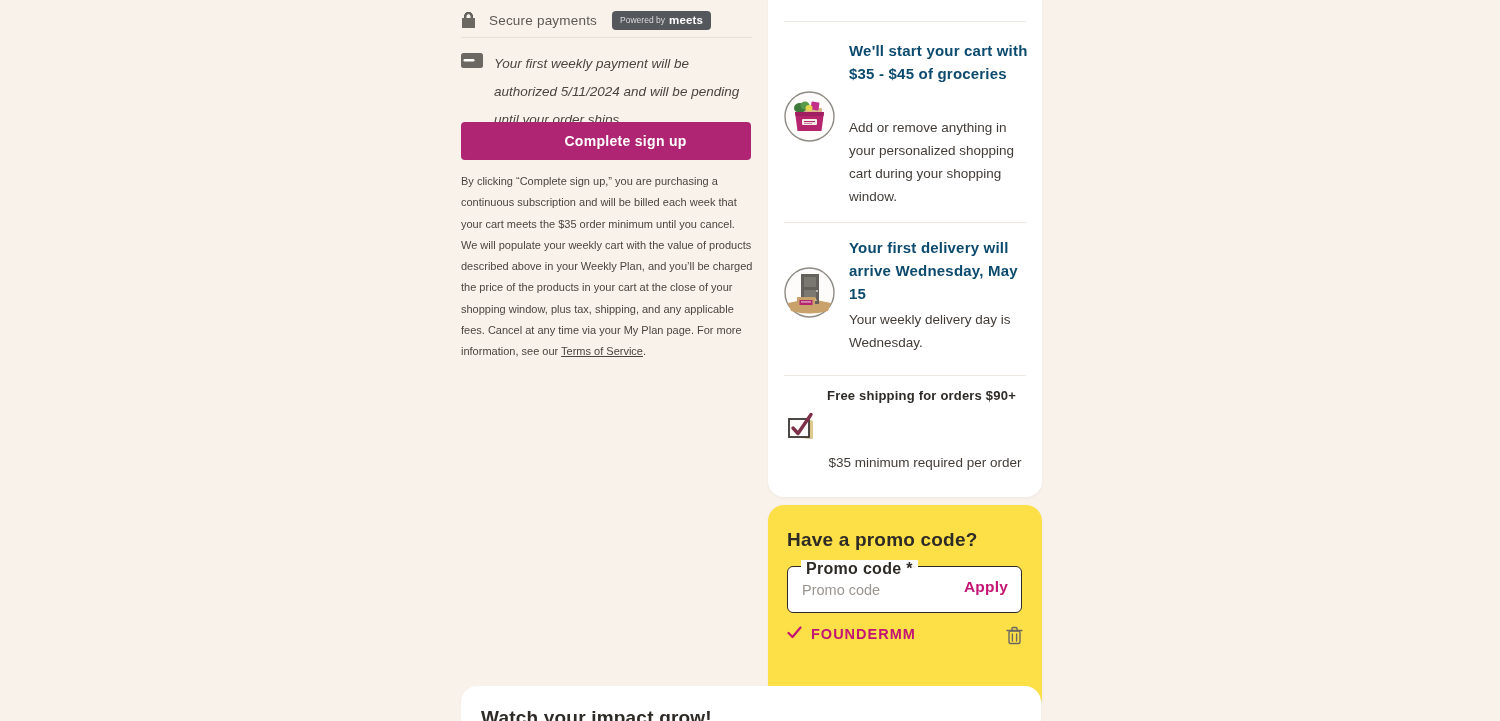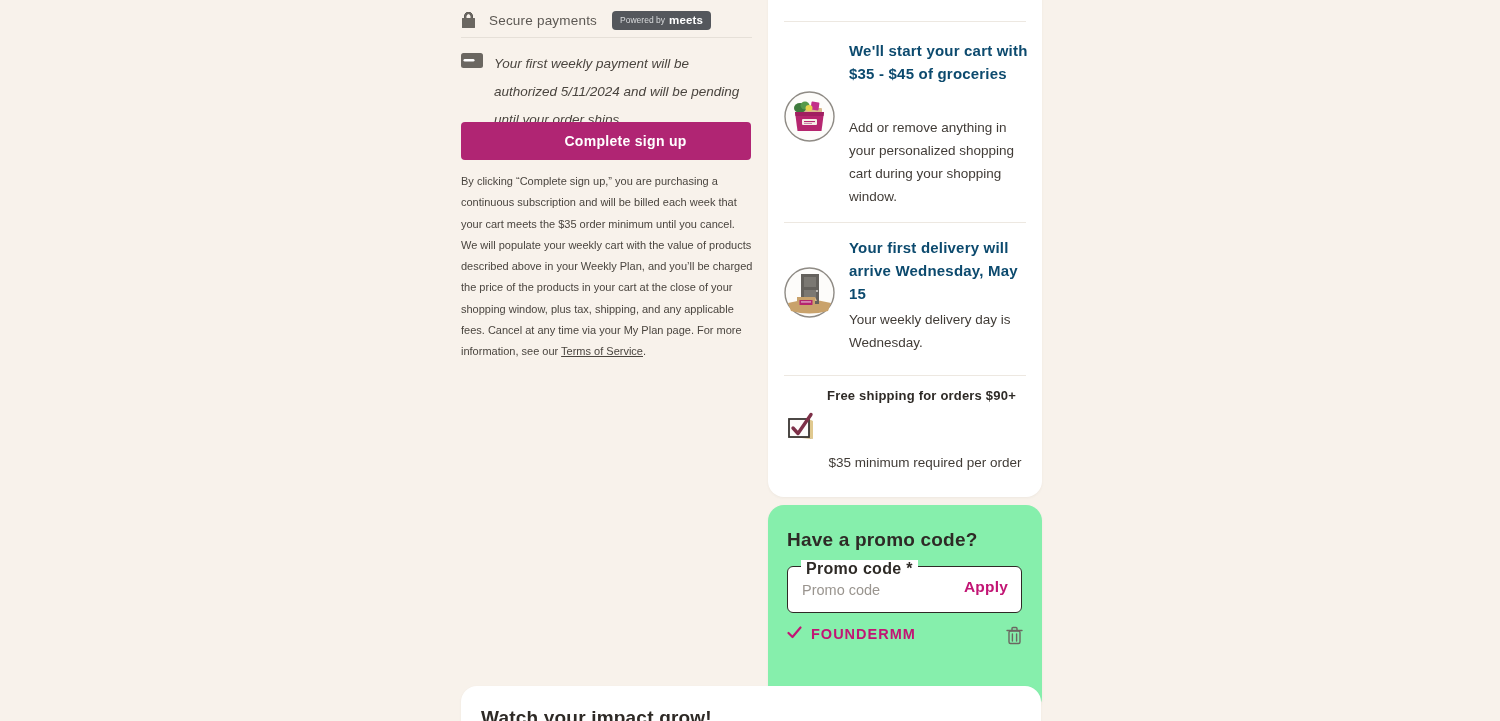--- a/index.html
+++ b/index.html
@@ -36,21 +36,21 @@
   .summary-card { left:768px; top:-24px; width:274px; height:521px; background:#fff; border-radius:16px; box-shadow:0 1px 3px rgba(60,50,40,.05); }
   .card-divider { position:absolute; left:16px; right:16px; height:1px; background:#EDE8E1; }
   .sum-item { position:absolute; left:0; width:274px; }
   .sum-icon-wrap { position:absolute; left:16px; }
   .sum-title { position:absolute; left:81px; font-size:15px; font-weight:700; line-height:23px; color:#0c4a6e; letter-spacing:.2px; }
   .sum-body { position:absolute; left:81px; font-size:13.5px; line-height:23px; color:#413C37; }
   .ship-title { position:absolute; left:59px; font-size:13px; font-weight:700; color:#2E2A26; letter-spacing:.2px; }
   .ship-body { position:absolute; left:59px; font-size:13.5px; line-height:21.5px; color:#413C37; }
 
   
-  .promo-card { left:768px; top:505px; width:274px; height:208px; background:#86efac; border-radius:16px; box-shadow:0 1px 3px rgba(60,50,40,.05); }
+  .promo-card { left:768px; top:505px; width:274px; height:208px; background:#fde047; border-radius:16px; box-shadow:0 1px 3px rgba(60,50,40,.05); }
   .promo-heading { position:absolute; left:19px; top:24px; font-size:19px; font-weight:700; color:#2E2A26; letter-spacing:.2px; }
   .promo-field { position:absolute; left:19px; top:61px; width:235px; height:47px; border:1.5px solid #2E2A26; border-radius:6px; background:#fff; }
   .promo-label { position:absolute; left:13px; top:-7px; background:#fff; padding:0 5px; font-size:16px; font-weight:700; color:#2E2A26; letter-spacing:.3px; }
   .promo-input { position:absolute; left:14px; top:10px; width:130px; height:26px; border:none; outline:none; font-family:"Liberation Sans", sans-serif; font-size:14.5px; color:#2E2A26; background:transparent; }
   .promo-input::placeholder { color:#9A958F; }
   .apply-btn { position:absolute; right:13px; top:11px; background:none; border:none; font-family:"Liberation Sans", sans-serif; font-size:15.5px; font-weight:700; color:#C21574; letter-spacing:.2px; cursor:pointer; }
   .applied-row { position:absolute; left:19px; top:121px; width:236px; display:flex; align-items:flex-start; }
   .applied-code { font-size:14.5px; font-weight:700; color:#C21574; letter-spacing:1px; margin-left:9px; }
   .trash-btn { margin-left:auto; background:none; border:none; cursor:pointer; padding:0; line-height:0; }
 

